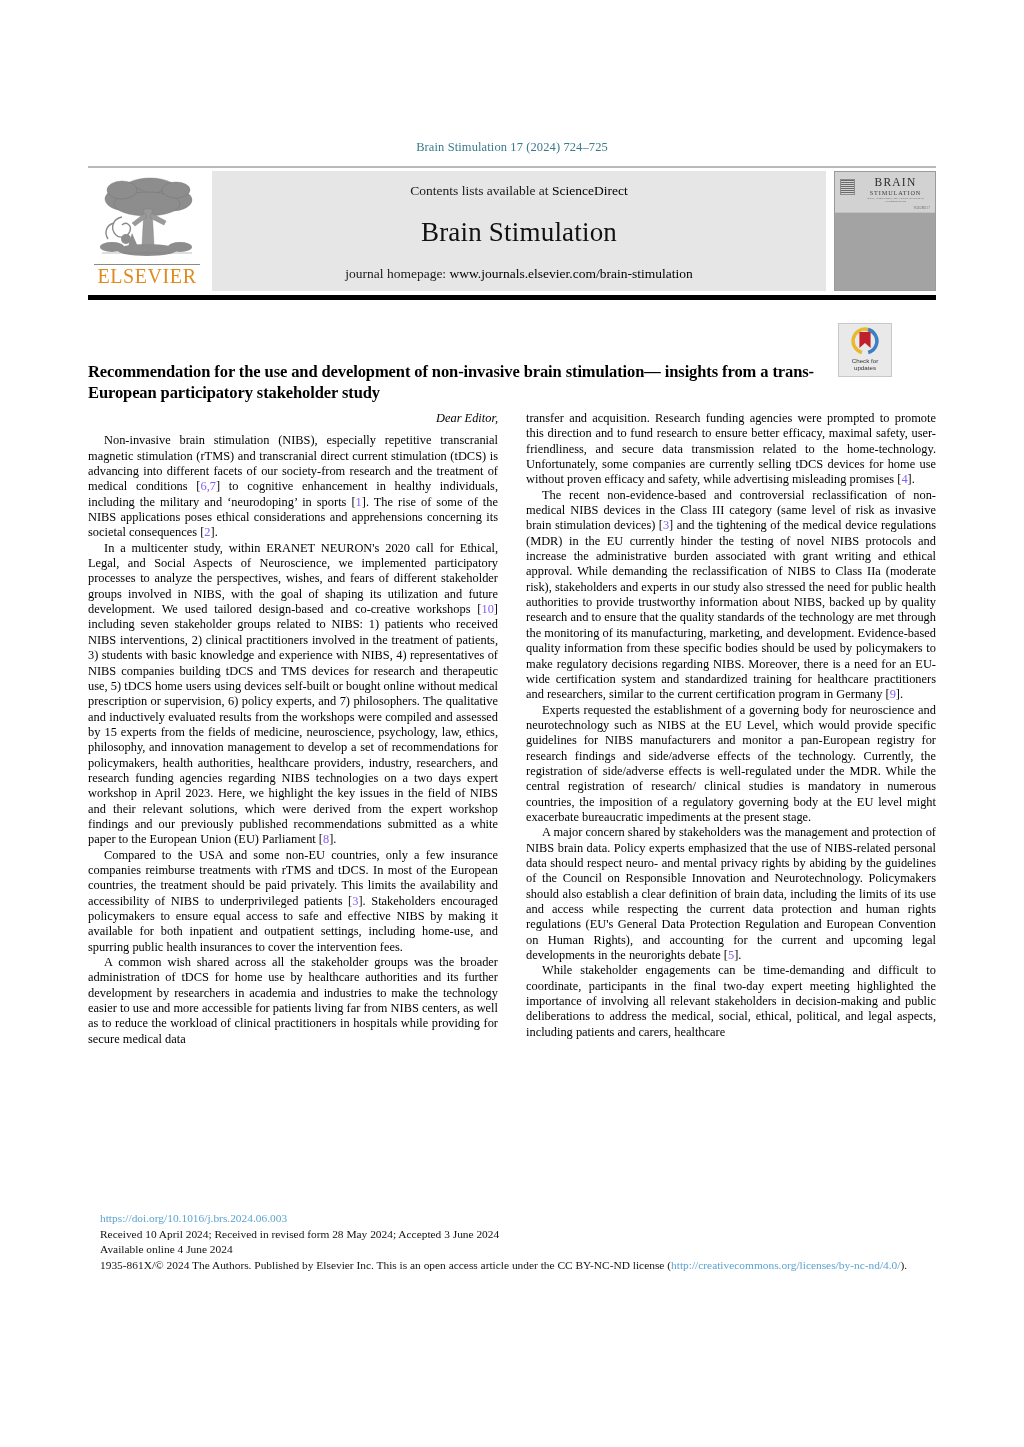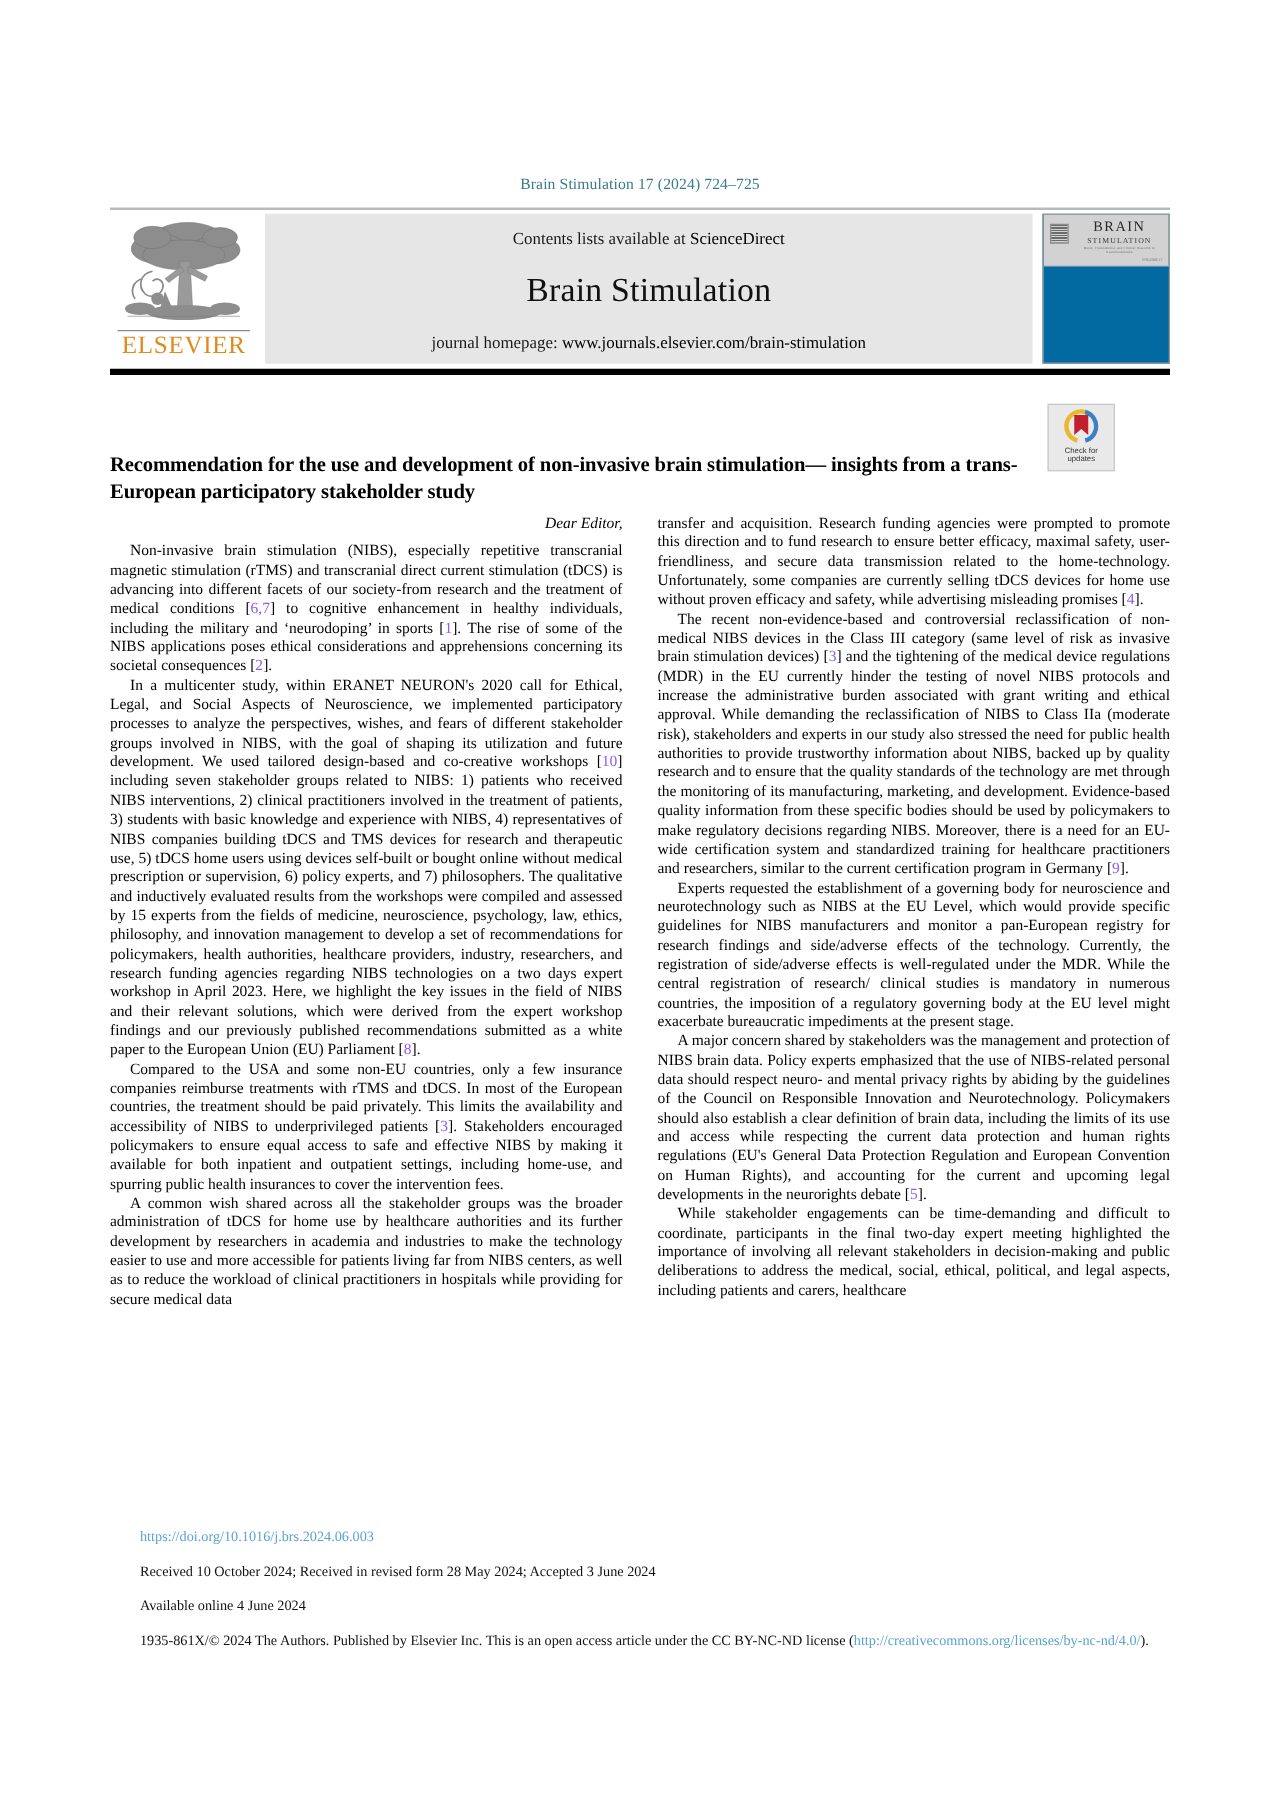--- a/index.html
+++ b/index.html
@@ -118,21 +118,21 @@
     text-align: center;
     font-size: 13.5px;
     color: #1a1a1a;
   }
   .banner-homepage .hp-link { color: #000000; }
 
   .cover-thumb {
     flex: 0 0 100px;
     width: 100px;
     border: 1px solid #9a9a9a;
-    background: #0369a1;
+    background: #a3a3a3;
     position: relative;
     overflow: hidden;
   }
   .cover-top {
     height: 40px;
     background: #d2d2d2;
     position: relative;
     border-bottom: 1px solid #c0c0c0;
   }
   .cover-elsevier-mark {
@@ -262,21 +262,21 @@
     position: absolute;
     left: 88px;
     top: 1211px;
     width: 848px;
     font-size: 11.4px;
     line-height: 15.6px;
     color: #111111;
   }
   .footer .doi { color: #5ba3d0; }
   .footer .cc-link { color: #5ba3d0; }
-  .footer-line { margin: 12px; padding-left: 12px; }
+  .footer-line { margin: 0; padding-left: 12px; }
 </style>
 </head>
 <body>
 
 <div class="page">
 
   <div class="running-head">Brain Stimulation 17 (2024) 724–725</div>
 
   <div class="header-wrap">
     <div class="top-rule"></div>
@@ -375,18 +375,18 @@
 
       <p class="para"><span>A major concern shared by stakeholders was the management and protection of NIBS brain data. Policy experts emphasized that the use of NIBS-related personal data should respect neuro- and mental privacy rights by abiding by the guidelines of the Council on Responsible Innovation and Neurotechnology. Policymakers should also establish a clear definition of brain data, including the limits of its use and access while respecting the current data protection and human rights regulations (EU's General Data Protection Regulation and European Convention on Human Rights), and accounting for the current and upcoming legal developments in the neurorights debate [</span><span class="ref">5</span><span>].</span></p>
 
       <p class="para">While stakeholder engagements can be time-demanding and difficult to coordinate, participants in the final two-day expert meeting highlighted the importance of involving all relevant stakeholders in decision-making and public deliberations to address the medical, social, ethical, political, and legal aspects, including patients and carers, healthcare</p>
     </div>
 
   </div>
 
   <div class="footer">
     <p class="footer-line doi">https://doi.org/10.1016/j.brs.2024.06.003</p>
-    <p class="footer-line">Received 10 October 2024; Received in revised form 28 May 2024; Accepted 3 June 2024</p>
+    <p class="footer-line">Received 10 April 2024; Received in revised form 28 May 2024; Accepted 3 June 2024</p>
     <p class="footer-line">Available online 4 June 2024</p>
     <p class="footer-line"><span>1935-861X/© 2024 The Authors. Published by Elsevier Inc. This is an open access article under the CC BY-NC-ND license (</span><span class="cc-link">http://creativecommons.org/licenses/by-nc-nd/4.0/</span><span>).</span></p>
   </div>
 
 </div>
 
 </body></html>

